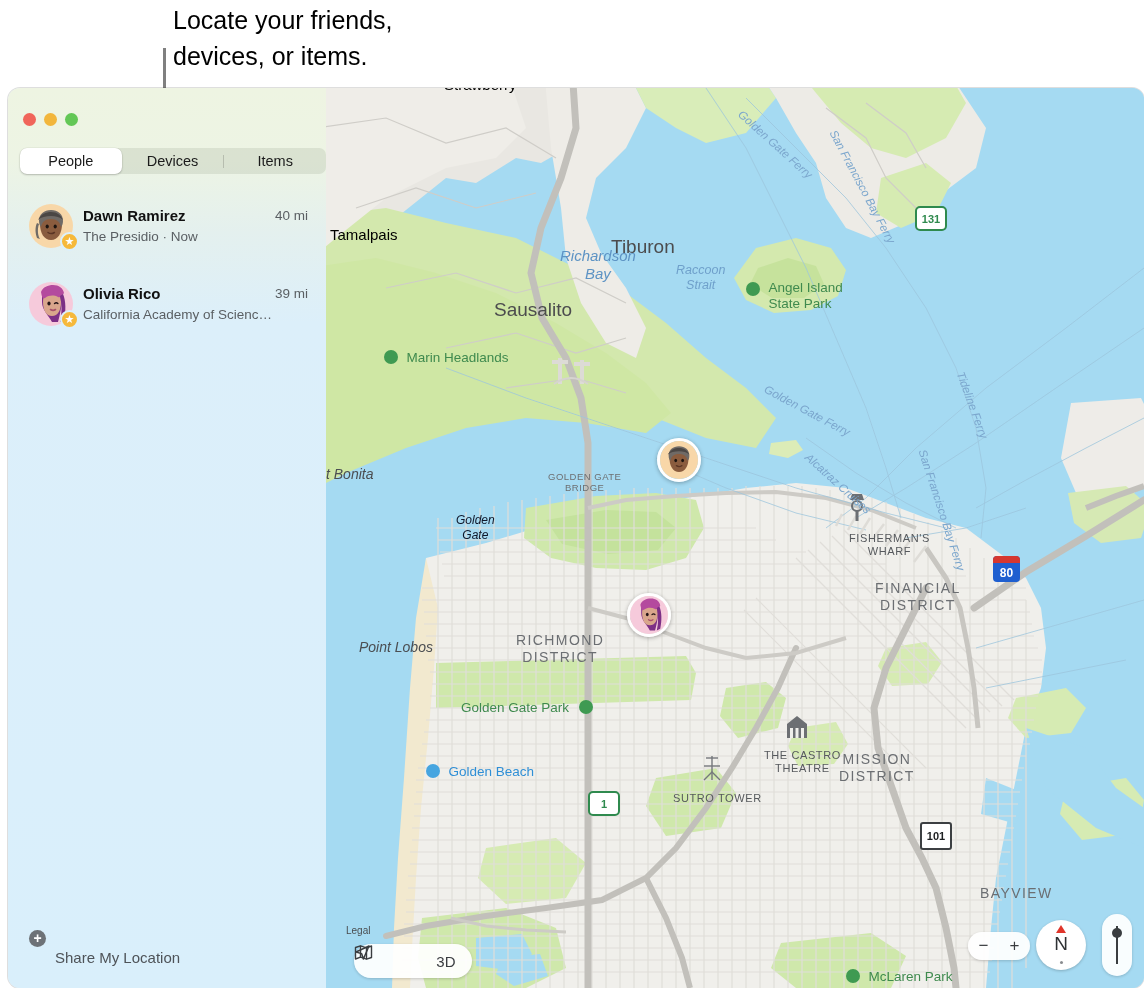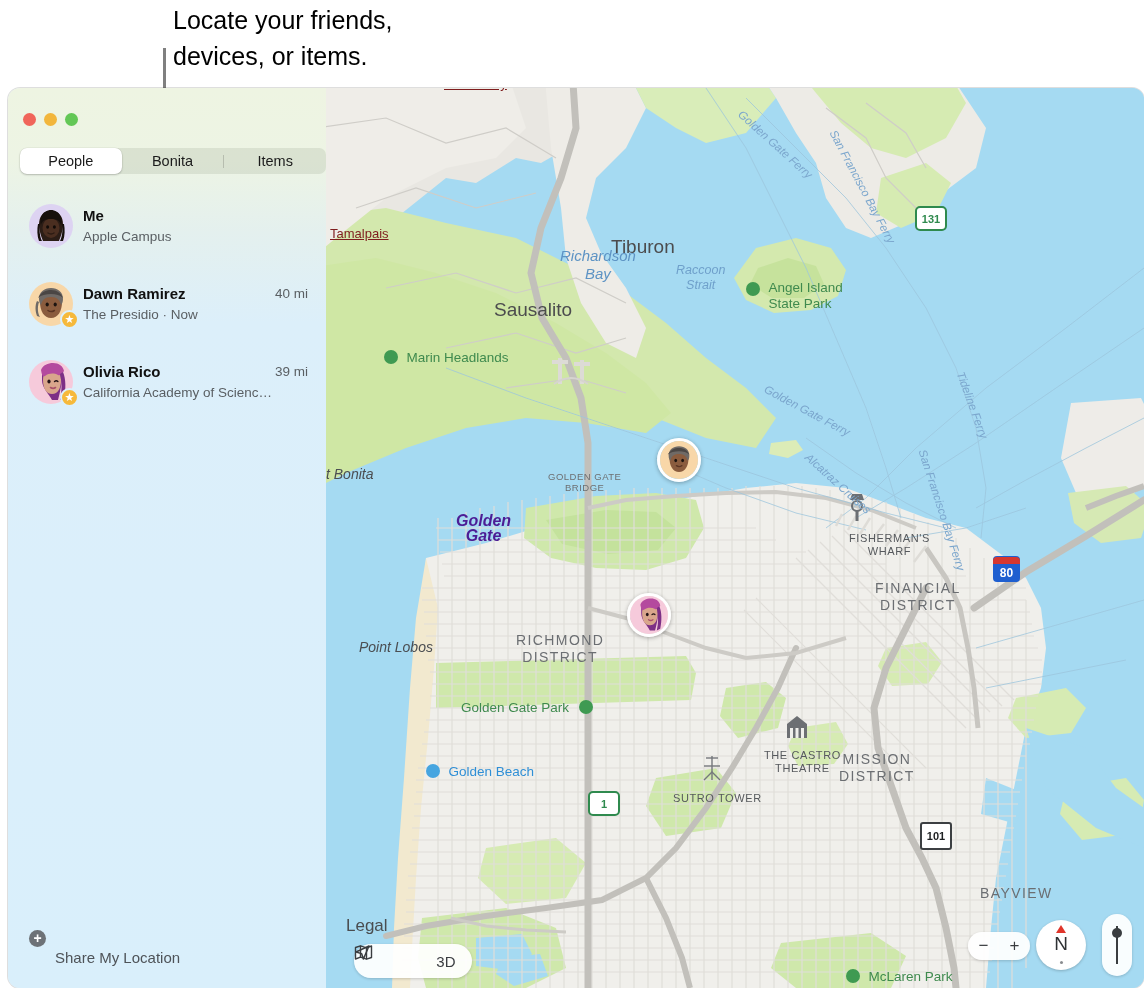--- a/index.html
+++ b/index.html
@@ -61,29 +61,29 @@
       color:#fff;font-size:14px;line-height:16px;text-align:center;font-weight:bold;}
   #share-loc .lbl{font-size:15px;color:#4e5358;margin-top:39px;}
 
   
   #map{position:absolute;left:318px;top:0;right:0;bottom:0;overflow:hidden;
       background:#a3d9f0;}
   #map svg{position:absolute;left:0;top:0;}
   .mlabel{position:absolute;white-space:nowrap;pointer-events:none;}
   .lbl-city-lg{font-size:32px;color:#4c4c4e;letter-spacing:.2px;}
   .lbl-city-md{font-size:19px;color:#4c4c4e;}
-  .lbl-city-sm{font-size:13px;color:#7f1d1d;text-decoration:underline;}
+  .lbl-city-sm{font-size:15px;color:#000000;}
   .lbl-district{font-size:14px;color:#6b6e72;letter-spacing:1.4px;text-align:center;line-height:17px;}
   .lbl-water{font-size:15px;color:#5d93c4;font-style:italic;text-align:center;line-height:18px;}
   .lbl-water-sm{font-size:12.5px;color:#6fa0cb;font-style:italic;text-align:center;line-height:15px;}
   .lbl-point{font-size:14px;color:#4b4e52;font-style:italic;}
   .lbl-park{font-size:13.5px;color:#3f8a4e;}
   .lbl-park-blue{font-size:13.5px;color:#2f8fd6;}
   .lbl-poi{font-size:11px;color:#56595d;letter-spacing:.6px;text-align:center;line-height:13px;}
-  .lbl-gate-sm{font-size:16px;color:#4c1d95;font-style:italic;text-align:center;line-height:15px;font-weight:bold;}
+  .lbl-gate-sm{font-size:12px;color:#0f172a;font-style:italic;text-align:center;line-height:15px;}
   .lbl-ggb{font-size:9.5px;color:#6d6f72;letter-spacing:.5px;text-align:center;line-height:11px;}
   .ferry{font-size:11.5px;color:#7ba6cd;font-style:italic;white-space:nowrap;
       transform-origin:0 0;}
 
   .pin{position:absolute;width:44px;height:44px;border-radius:50%;
       border:3px solid #fff;box-sizing:border-box;overflow:hidden;
       box-shadow:0 1px 4px rgba(0,0,0,.3);}
   .pin svg{display:block;width:38px;height:38px;}
 
   .shield{position:absolute;display:flex;align-items:center;justify-content:center;
@@ -91,21 +91,21 @@
   .shield-green{width:28px;height:21px;border-radius:5px;background:#fff;
       border:2.5px solid #2f8a4e;color:#2f8a4e;}
   .shield-us{width:28px;height:24px;background:#fff;border:2px solid #3c3f42;
       border-radius:3px;color:#1d1f21;}
   .shield-i{width:27px;height:26px;background:#1f5fd0;border-radius:4px;
       color:#fff;flex-direction:column;}
   .shield-i .top{height:7px;width:100%;background:#d6372f;border-radius:4px 4px 0 0;}
   .shield-i .num{font-size:12px;line-height:18px;}
 
   
-  #legal{position:absolute;left:20px;bottom:52px;font-size:17px;color:#4a4d50;
+  #legal{position:absolute;left:20px;bottom:52px;font-size:10px;color:#4a4d50;
       }
   #map-tools{position:absolute;left:28px;bottom:10px;width:118px;height:34px;
       background:rgba(255,255,255,.93);border-radius:17px;display:flex;
       align-items:center;justify-content:space-around;
       box-shadow:0 1px 3px rgba(0,0,0,.18);}
   #map-tools .tool{font-size:15px;color:#3a3d40;}
   #zoom-ctrl{position:absolute;right:114px;bottom:28px;width:62px;height:28px;
       background:rgba(255,255,255,.93);border-radius:14px;display:flex;
       align-items:center;justify-content:space-around;font-size:17px;color:#3a3d40;
       box-shadow:0 1px 3px rgba(0,0,0,.18);}
@@ -141,45 +141,27 @@
   <div id="sidebar">
 
     <div class="traffic-lights">
       <div class="tl red"></div>
       <div class="tl yellow"></div>
       <div class="tl green"></div>
     </div>
 
     <div id="segmented">
       <div class="seg active">People</div>
-      <div class="seg">Bonita</div>
+      <div class="seg">Devices</div>
       <div class="seg-div"></div>
       <div class="seg">Items</div>
     </div>
 
     <div id="people-list">
 
-      <div class="person">
-        <div class="avatar">
-          <svg viewBox="0 0 44 44">
-            <rect width="44" height="44" fill="#ddd3f2"></rect>
-            <path d="M22 7c-8 0-12 6-12 13 0 8 3 14 4 17h16c1-3 4-9 4-17 0-7-4-13-12-13z" fill="#2b1d16"></path>
-            <ellipse cx="22" cy="24" rx="8.5" ry="10" fill="#4a2e20"></ellipse>
-            <path d="M12 13c2-5 6-7 10-7s8 2 10 7c1 3 1 6 0 8-1-4-4-6-10-6s-9 2-10 6c-1-2-1-5 0-8z" fill="#17100c"></path>
-            <ellipse cx="18.6" cy="23" rx="1.5" ry="1.8" fill="#100b08"></ellipse>
-            <ellipse cx="25.4" cy="23" rx="1.5" ry="1.8" fill="#100b08"></ellipse>
-            <path d="M19 29q3 2 6 0" stroke="#2a1a12" stroke-width="1.4" fill="none" stroke-linecap="round"></path>
-            <path d="M11 20c-1 7 0 13 2 17h-3c-2-5-2-12-1-17z" fill="#17100c"></path>
-            <path d="M33 20c1 7 0 13-2 17h3c2-5 2-12 1-17z" fill="#17100c"></path>
-          </svg>
-        </div>
-        <div class="p-name">Me</div>
-        <div class="p-sub">Apple Campus</div>
-        <div class="p-dist"></div>
-      </div>
 
       <div class="person">
         <div class="avatar">
           <svg viewBox="0 0 44 44">
             <rect width="44" height="44" fill="#f8d7a8"></rect>
             <path d="M22 8c-7 0-11 5-11 12 0 9 4 16 11 16s11-7 11-16c0-7-4-12-11-12z" fill="#8a5c3e"></path>
             <path d="M10 17c0-7 5-11 12-11s12 4 12 11c0 3-1 5-2 6-1-5-4-8-10-8s-9 3-10 8c-1-1-2-3-2-6z" fill="#6f6a66"></path>
             <path d="M9 16c3-6 8-8 13-8 6 0 10 3 12 8-3-3-7-4-12-4s-10 1-13 4z" fill="#4a4644"></path>
             <ellipse cx="18.2" cy="22.5" rx="1.6" ry="2" fill="#1c1410"></ellipse>
             <ellipse cx="26.2" cy="22.5" rx="1.6" ry="2" fill="#1c1410"></ellipse>
@@ -520,21 +502,21 @@
     <div class="mlabel ferry" style="left:512px;top:40px;transform:rotate(62deg);">San Francisco Bay Ferry</div>
     <div class="mlabel ferry" style="left:442px;top:295px;transform:rotate(28deg);">Golden Gate Ferry</div>
     <div class="mlabel ferry" style="left:485px;top:363px;transform:rotate(42deg);">Alcatraz Cruises</div>
     <div class="mlabel ferry" style="left:640px;top:282px;transform:rotate(70deg);">Tideline Ferry</div>
     <div class="mlabel ferry" style="left:602px;top:360px;transform:rotate(72deg);">San Francisco Bay Ferry</div>
 
     <div class="shield shield-green" style="left:589px;top:118px;">131</div>
     <div class="shield shield-green" style="left:262px;top:703px;">1</div>
 
     <div class="shield shield-us" style="left:594px;top:734px;">101</div>
-    <div class="shield shield-i" style="left:667px;top:468px;">
+    <div class="shield shield-i" style="left:667px;top:468px;justify-content:space-between;">
       <div class="top"></div>
       <div class="num">80</div>
     </div>
 
     <div class="pin" style="left:331px;top:350px;">
       <svg viewBox="0 0 44 44">
         <rect width="44" height="44" fill="#f8d7a8"></rect>
         <path d="M22 8c-7 0-11 5-11 12 0 9 4 16 11 16s11-7 11-16c0-7-4-12-11-12z" fill="#8a5c3e"></path>
         <path d="M10 17c0-7 5-11 12-11s12 4 12 11c0 3-1 5-2 6-1-5-4-8-10-8s-9 3-10 8c-1-1-2-3-2-6z" fill="#6f6a66"></path>
         <path d="M9 16c3-6 8-8 13-8 6 0 10 3 12 8-3-3-7-4-12-4s-10 1-13 4z" fill="#4a4644"></path>

